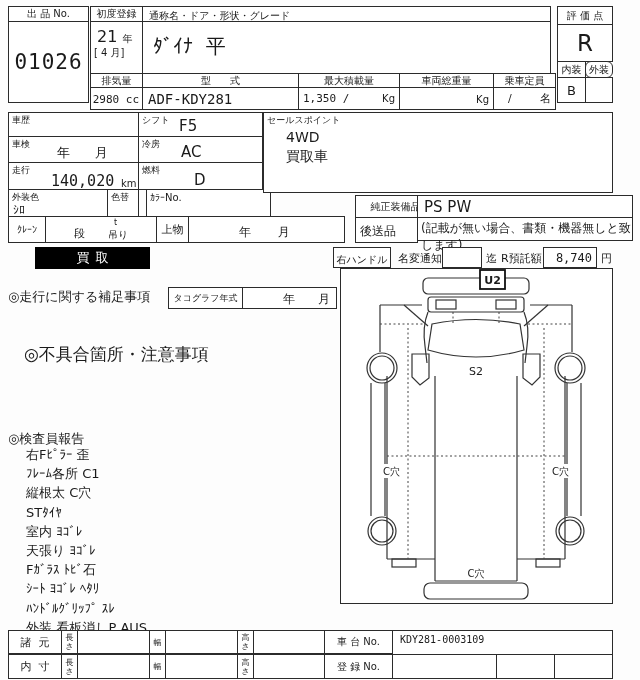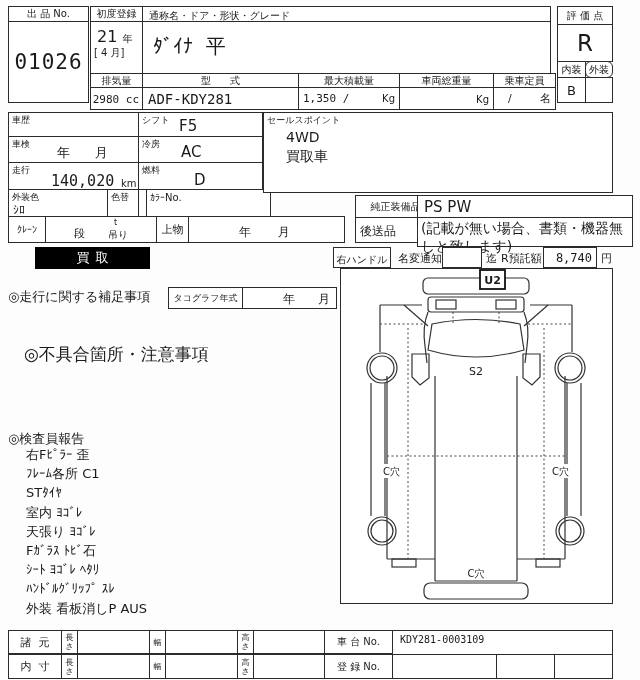--- a/index.html
+++ b/index.html
@@ -121,21 +121,21 @@
     <div>4WD</div>
     <div>買取車</div>
   </div>
 </div>
 
 <div class="cell ctr" style="left:355px;top:195px;width:81px;height:23px;font-size:10px;">
   <span>純正装備品</span>
 </div>
 <div class="cell" style="left:417px;top:195px;width:216px;height:23px;font-size:15px;padding:2px 0 0 6px;">PS PW</div>
 <div class="cell" style="left:355px;top:217px;width:63px;height:26px;font-size:12px;padding:5px 0 0 4px;">後送品</div>
-<div class="cell" style="left:417px;top:217px;width:216px;height:30px;font-size:14px;padding:2px 0 0 3px;">(記載が無い場合、書類・機器無しと致します)</div>
+<div class="cell" style="left:417px;top:217px;width:216px;height:24px;font-size:12px;padding:2px 0 0 3px;">(記載が無い場合、書類・機器無しと致します)</div>
 
 <div class="abs ctr" style="left:35px;top:247px;width:115px;height:22px;background:#000;color:#fff;font-size:13px;letter-spacing:6px;padding-left:6px;">買取</div>
 
 <div class="cell ctr" style="left:333px;top:247px;width:58px;height:21px;font-size:10px;align-items:flex-end;">
   <span>右ハンドル</span>
 </div>
 <span class="abs" style="left:398px;top:251px;font-size:11px;">名変通知</span>
 <div class="cell" style="left:442px;top:247px;width:40px;height:21px;"></div>
 <span class="abs" style="left:486px;top:251px;font-size:11px;">迄</span>
 <span class="abs" style="left:501px;top:251px;font-size:11px;">R預託額</span>
@@ -146,20 +146,21 @@
 <div class="cell ctr" style="left:168px;top:287px;width:75px;height:22px;font-size:9px;">
   <span>タコグラフ年式</span>
 </div>
 <div class="cell pre" style="left:242px;top:287px;width:95px;height:22px;font-size:12px;text-align:right;padding:3px 6px 0 0;">年      月</div>
 
 <div class="abs" style="left:24px;top:343px;font-size:17px;">◎不具合箇所・注意事項</div>
 <div class="abs" style="left:8px;top:430px;font-size:13px;">◎検査員報告</div>
 <div class="abs" style="left:26px;top:445px;">
   <div class="rep-line">右Fﾋﾟﾗｰ 歪</div>
   <div class="rep-line">ﾌﾚｰﾑ各所 C1</div>
+  <div class="rep-line">縦根太 C穴</div>
   <div class="rep-line">STﾀｲﾔ</div>
   <div class="rep-line">室内 ﾖｺﾞﾚ</div>
   <div class="rep-line">天張り ﾖｺﾞﾚ</div>
   <div class="rep-line">Fｶﾞﾗｽ ﾄﾋﾞ石</div>
   <div class="rep-line">ｼｰﾄ ﾖｺﾞﾚ ﾍﾀﾘ</div>
   <div class="rep-line">ﾊﾝﾄﾞﾙｸﾞﾘｯﾌﾟ ｽﾚ</div>
   <div class="rep-line">外装 看板消しP AUS</div>
 </div>
 
 <div class="abs" style="left:340px;top:268px;width:273px;height:336px;">

